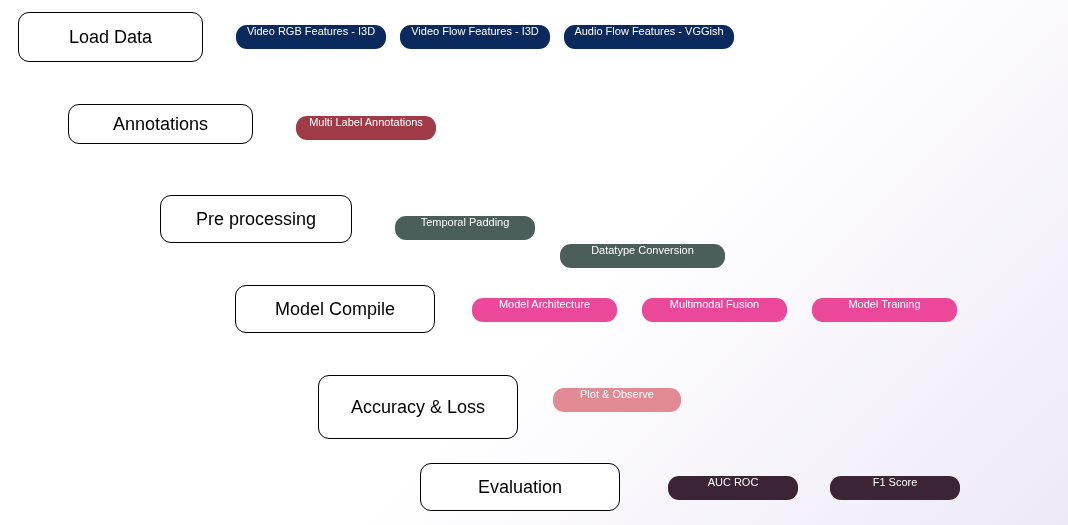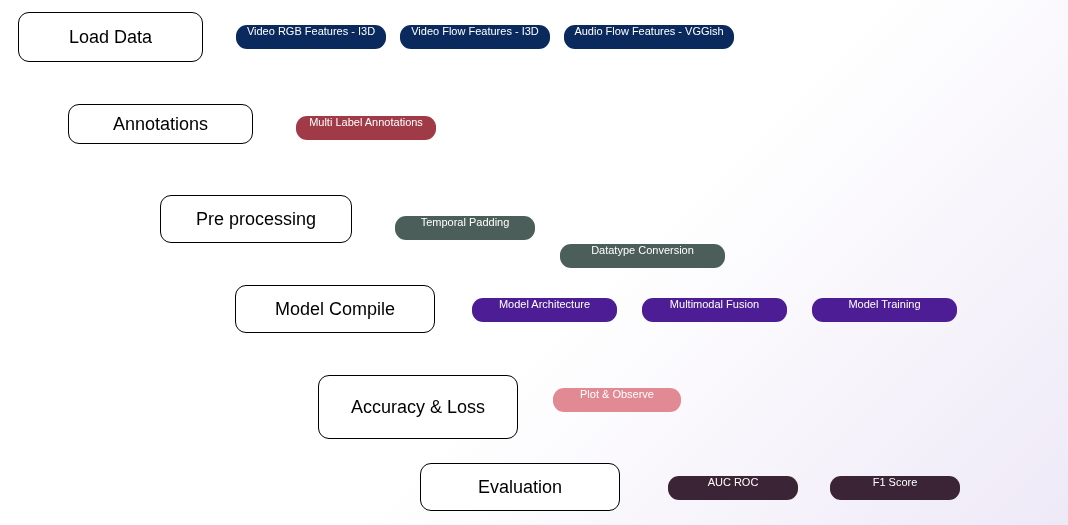--- a/index.html
+++ b/index.html
@@ -46,21 +46,21 @@
     display: flex;
     justify-content: center;
     font-size: 11px;
     color: #ffffff;
     white-space: nowrap;
     padding: 0 6px;
   }
   .chip-navy   { background: #0a2a5e; }
   .chip-maroon { background: #a03a46; }
   .chip-slate  { background: #4c5e59; }
-  .chip-brown  { background: #4c1d95; }
+  .chip-brown  { background: #ec4899; }
   .chip-pink   { background: #e28a93; }
   .chip-plum   { background: #3a2436; }
 </style>
 </head>
 <body>
 
 <div class="stage-box shadow-navy" style="left:18px; top:12px; width:185px; height:50px;">
   <span>Load Data</span>
 </div>
 <div class="chip chip-navy" style="left:236px; top:25px; width:150px;">

